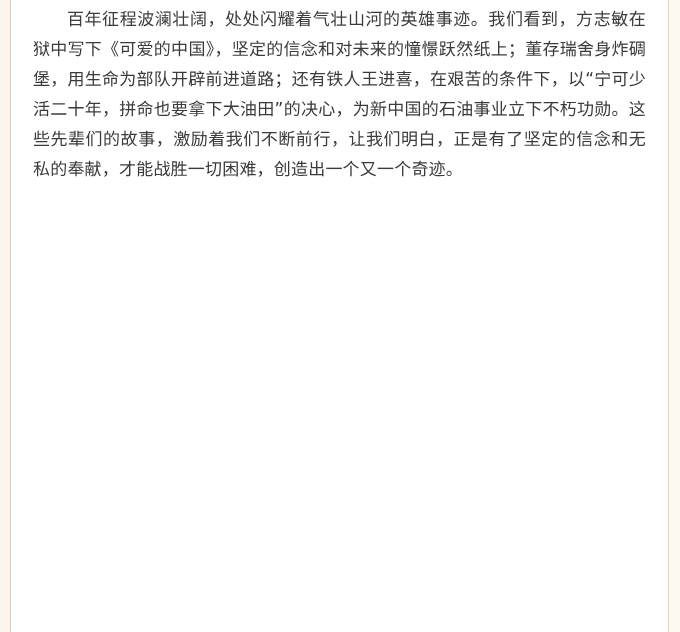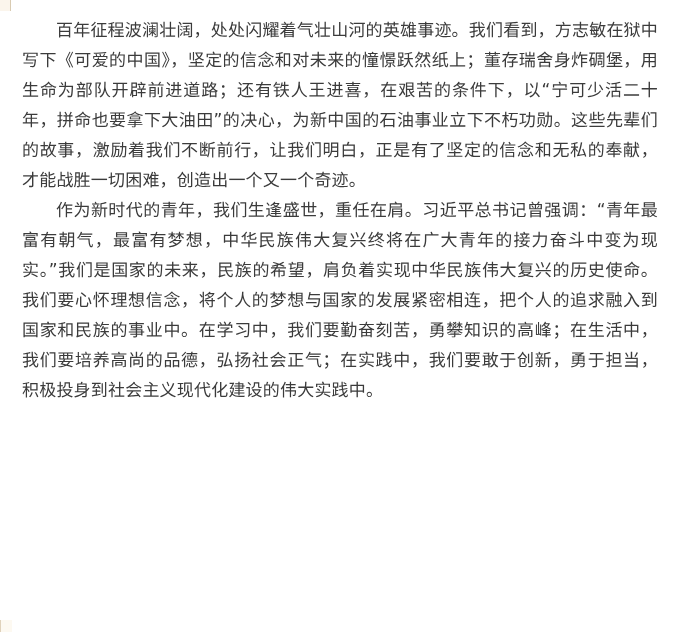--- a/index.html
+++ b/index.html
@@ -16,21 +16,21 @@
   }
 
   
   .page {
     position: relative;
     width: 680px;
     height: 632px;
     box-sizing: border-box;
     background: #ffffff;
     display: flex;
-    flex-direction: column;
+    flex-direction: row;
   }
 
   
   .gutter-left {
     flex: 0 0 11px;
     width: 11px;
     height: 632px;
     background: #fbf5ec;
     border-right: 1px solid #d9cbb2;
     box-sizing: border-box;
@@ -78,19 +78,18 @@
 </head>
 <body>
 
 <div class="page">
 
   <div class="gutter-left"></div>
 
   <div class="content">
     <div class="doc-body">
       <p class="para">百年征程波澜壮阔，处处闪耀着气壮山河的英雄事迹。我们看到，方志敏在狱中写下《可爱的中国》，坚定的信念和对未来的憧憬跃然纸上；董存瑞舍身炸碉堡，用生命为部队开辟前进道路；还有铁人王进喜，在艰苦的条件下，以“宁可少活二十年，拼命也要拿下大油田”的决心，为新中国的石油事业立下不朽功勋。这些先辈们的故事，激励着我们不断前行，让我们明白，正是有了坚定的信念和无私的奉献，才能战胜一切困难，创造出一个又一个奇迹。</p>
-      <p class="para">作为新时代的青年，我们生逢盛世，重任在肩。习近平总书记曾强调：“青年最富有朝气，最富有梦想，中华民族伟大复兴终将在广大青年的接力奋斗中变为现实。”我们是国家的未来，民族的希望，肩负着实现中华民族伟大复兴的历史使命。我们要心怀理想信念，将个人的梦想与国家的发展紧密相连，把个人的追求融入到国家和民族的事业中。在学习中，我们要勤奋刻苦，勇攀知识的高峰；在生活中，我们要培养高尚的品德，弘扬社会正气；在实践中，我们要敢于创新，勇于担当，积极投身到社会主义现代化建设的伟大实践中。</p>
     </div>
   </div>
 
   <div class="gutter-right"></div>
 
 </div>
 
 </body></html>

